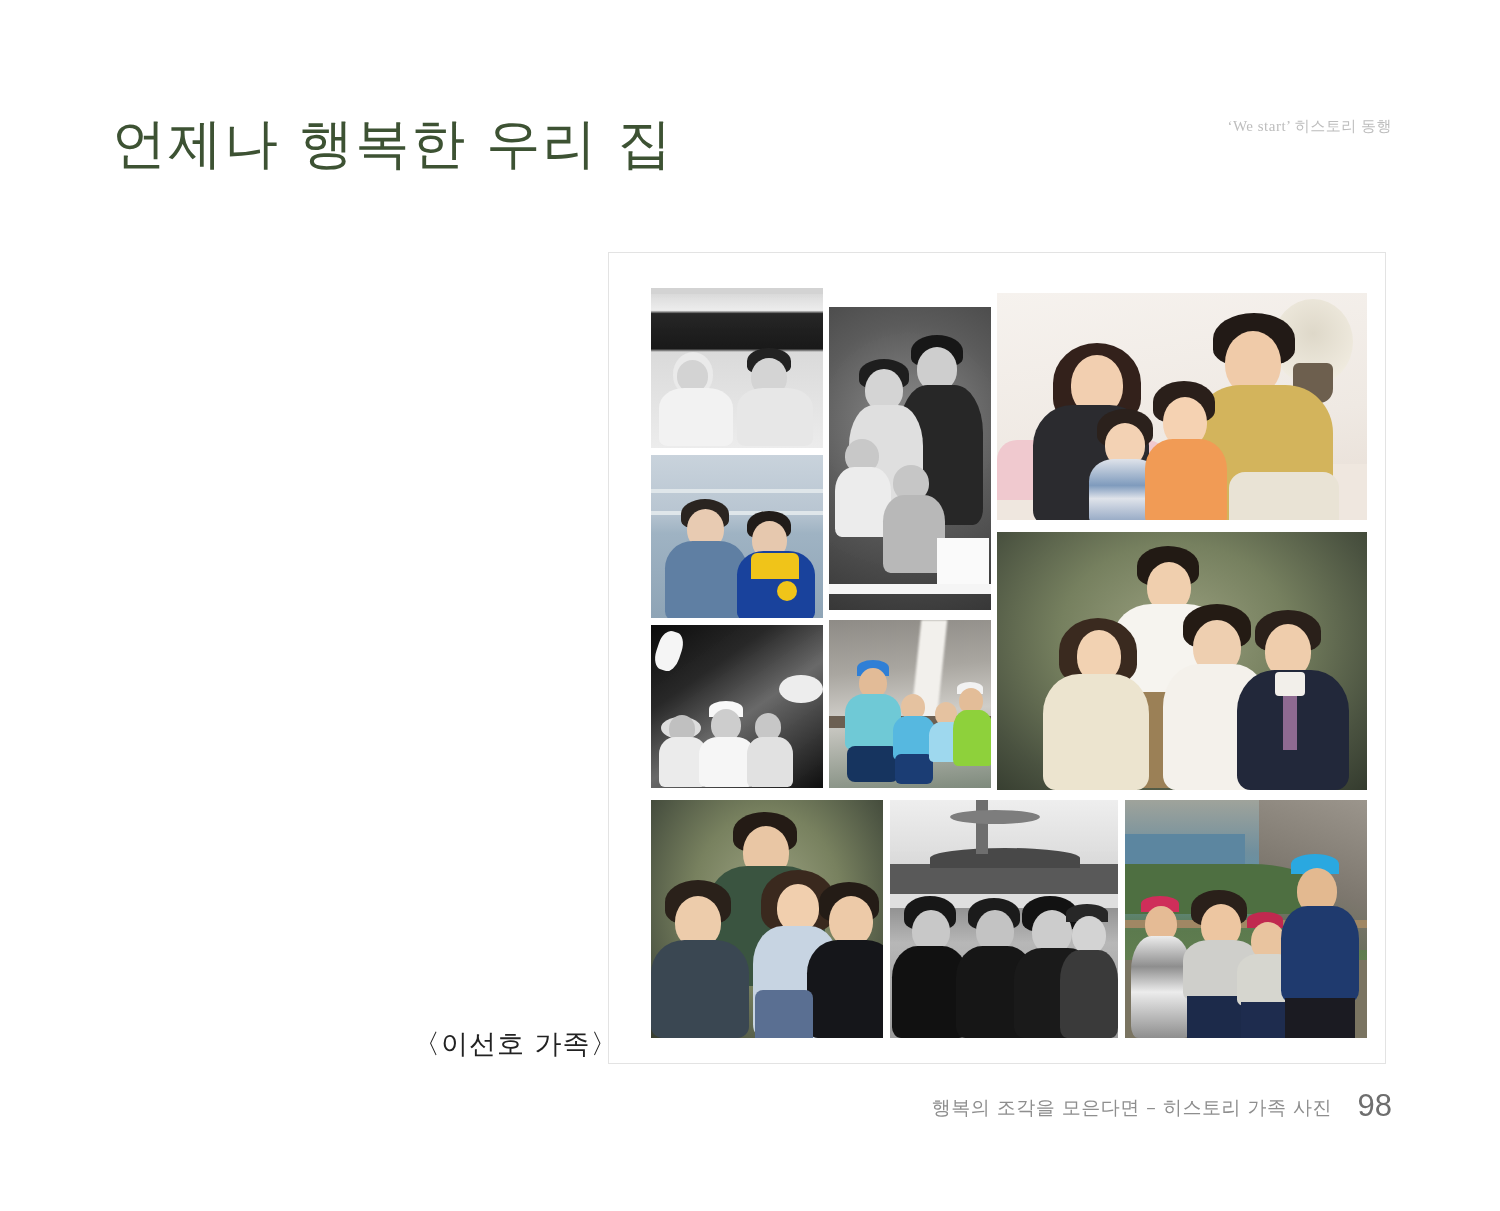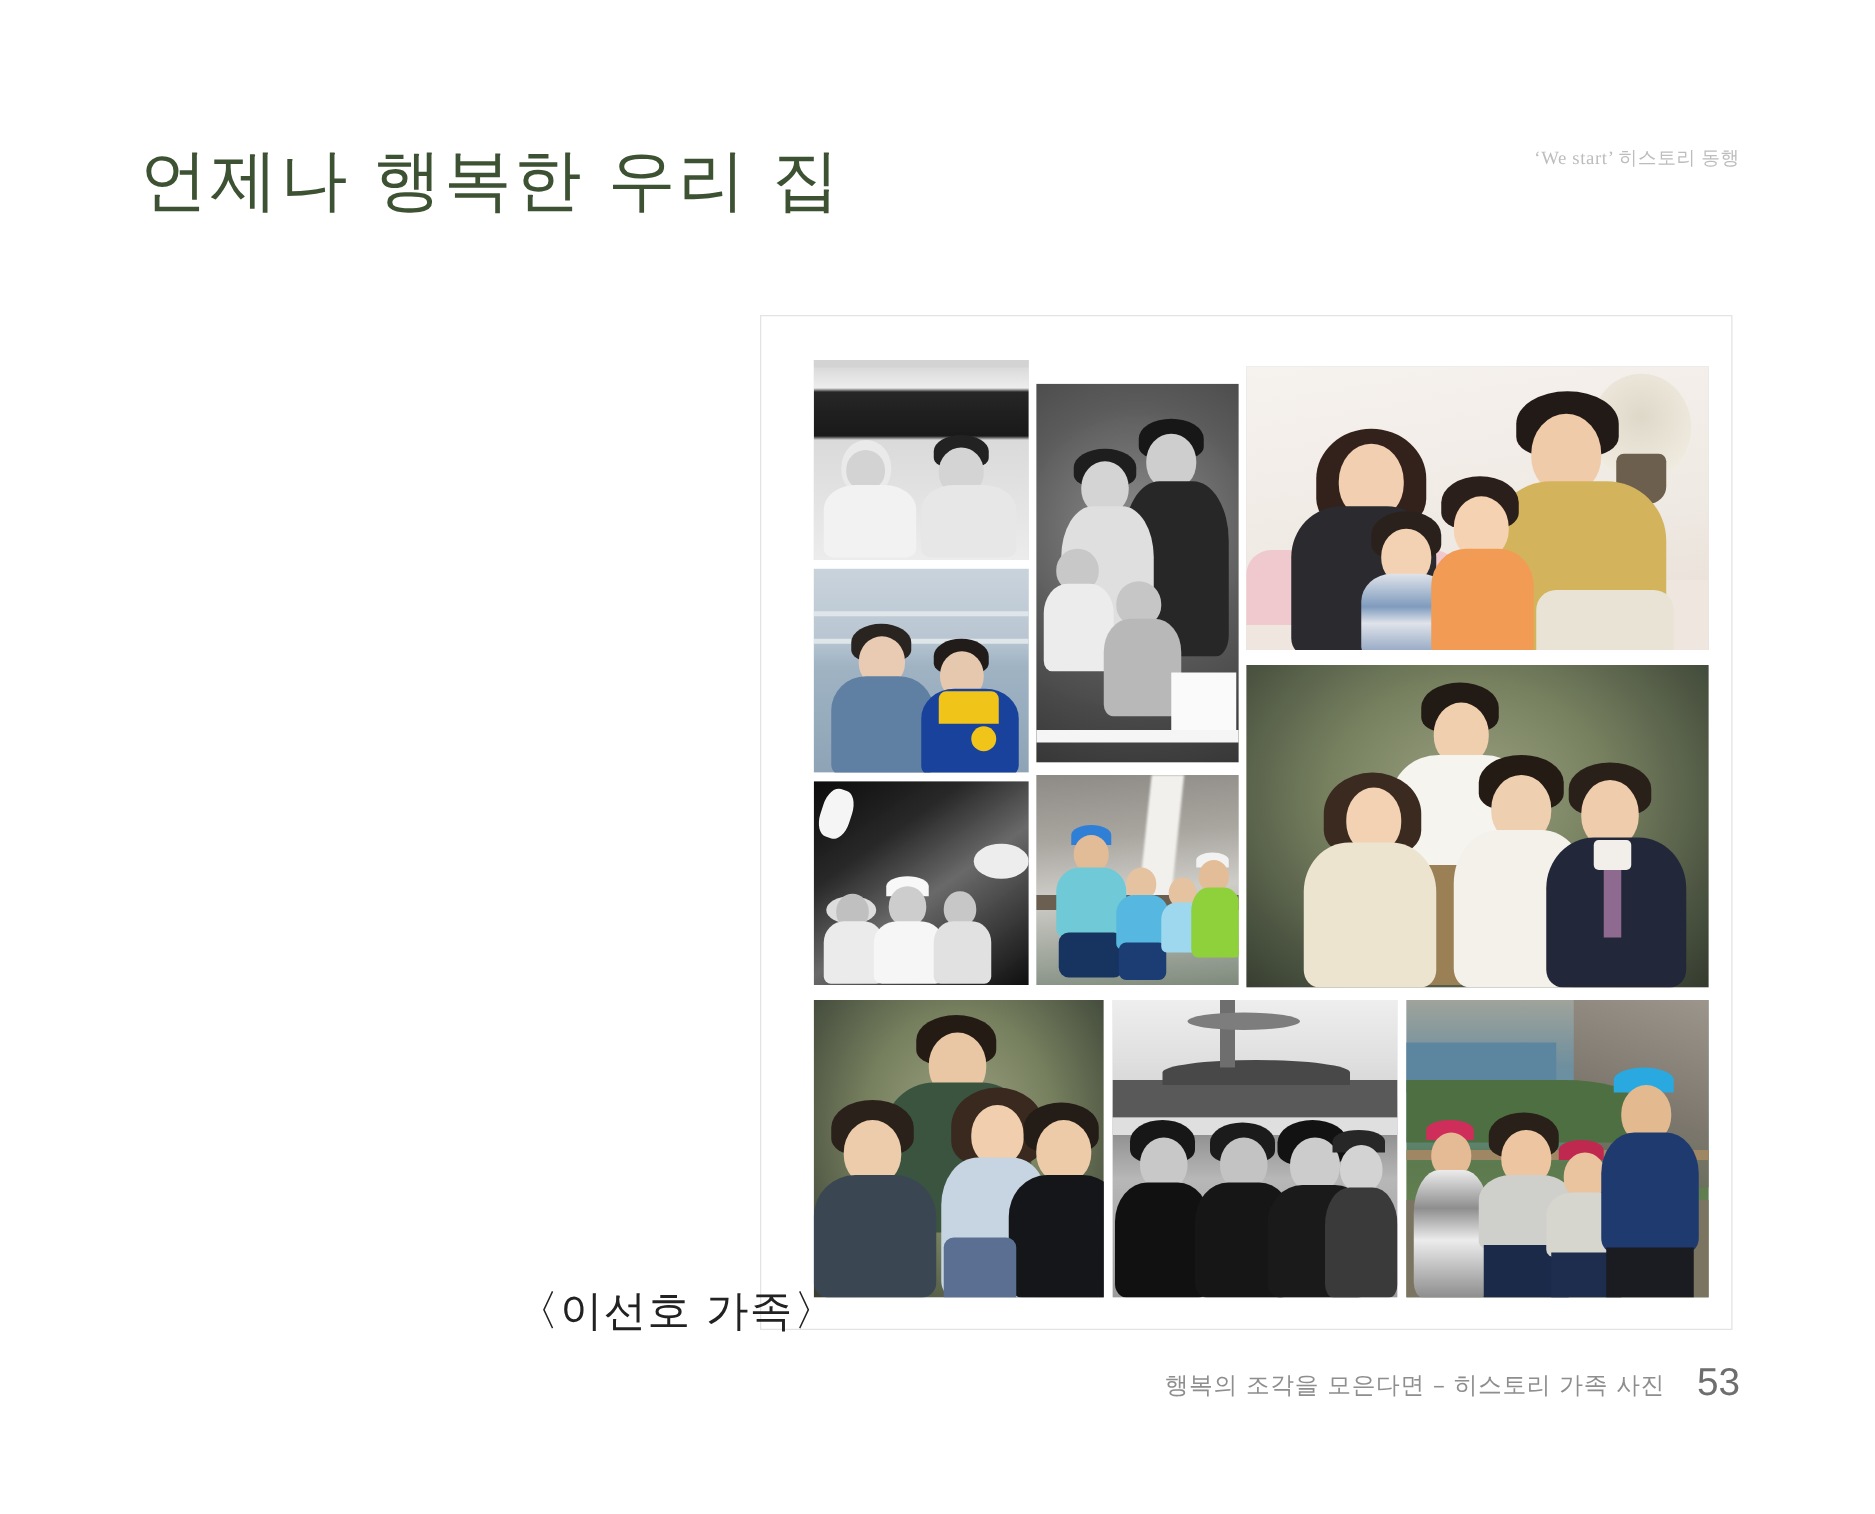--- a/index.html
+++ b/index.html
@@ -95,21 +95,21 @@
   
   .p9 .bgwash { background: linear-gradient(180deg,#e9e9e9 0%,#d5d5d5 28%,#8e8e8e 44%,#b4b4b4 60%,#9a9a9a 100%); }
   
   .p10 .bgwash { background: linear-gradient(180deg,#9fa39b 0%,#6f8f9e 22%,#5f92a8 36%,#5c7a4e 55%,#6e8a55 100%); }
 
   
   .collage-caption {
     position: absolute;
     left: 413px;
     top: 1026px;
-    font-size: 34px;
+    font-size: 27px;
     color: #222222;
     letter-spacing: 1px;
     white-space: nowrap;
     font-family: "DejaVu Serif", "Liberation Serif", serif;
   }
 
   
   .footer-note {
     position: absolute;
     right: 168px;
@@ -346,13 +346,13 @@
 
     </div>
 
   </div>
 </div>
 
 <div class="collage-caption">〈이선호 가족〉</div>
 
 <div class="footer-note">행복의 조각을 모은다면 – 히스토리 가족 사진</div>
 
-<div class="footer-pageno">53</div>
+<div class="footer-pageno">98</div>
 
 </body></html>

